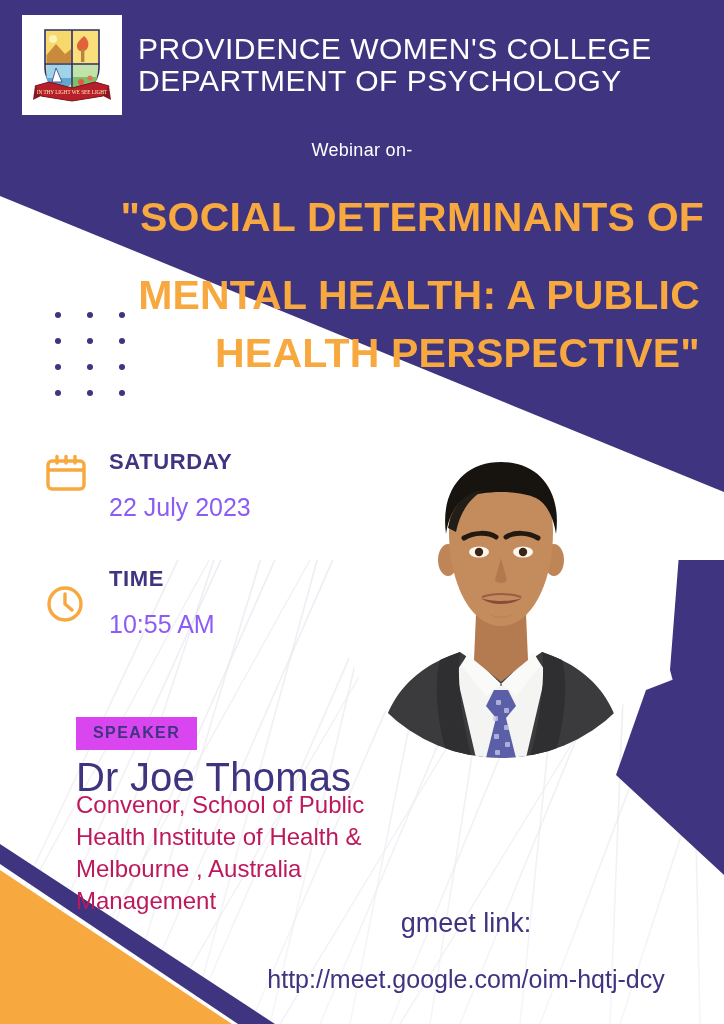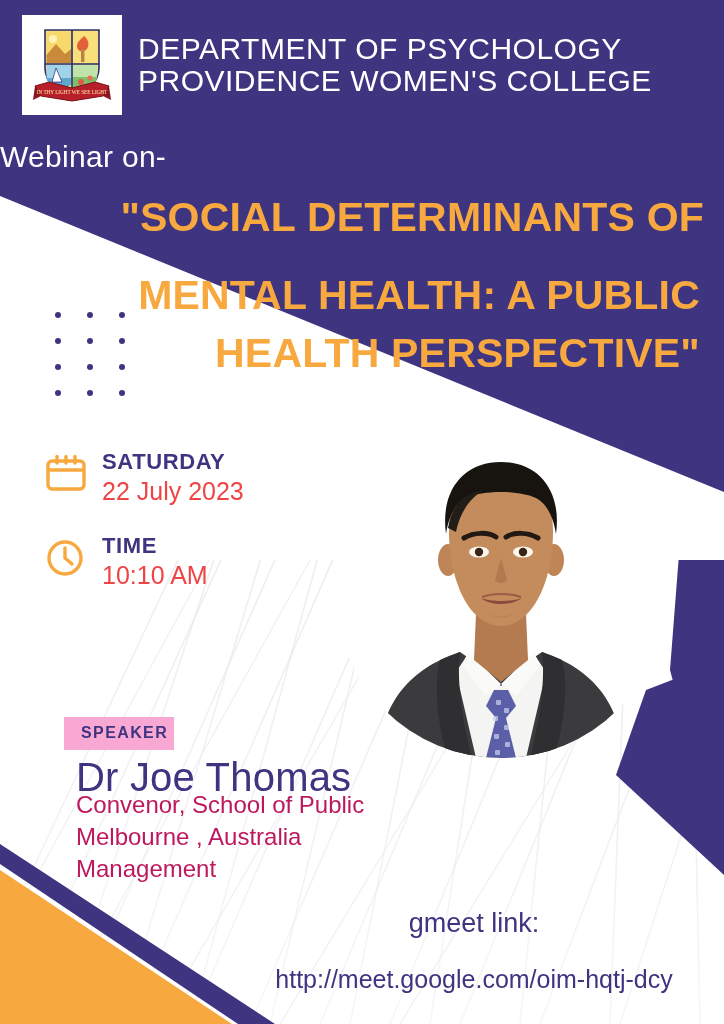--- a/index.html
+++ b/index.html
@@ -67,83 +67,83 @@
   .org-block{
     margin-left:16px;color:#ffffff;line-height:1.06;
   }
   .org-line{
     font-size:30px;letter-spacing:0.5px;font-weight:400;white-space:nowrap;
     font-family:"Liberation Sans", sans-serif;
   }
 
   
   .webinar-label{
-    position:absolute;top:140px;left:0;width:724px;text-align:left;z-index:10;
-    color:#ffffff;font-size:30px;font-weight:400;letter-spacing:0.3px;
+    position:absolute;top:140px;left:0;width:724px;text-align:center;z-index:10;
+    color:#ffffff;font-size:18px;font-weight:400;letter-spacing:0.3px;
   }
   .title{
     position:absolute;top:188px;left:24px;width:680px;z-index:10;
     color:#F7A83E;text-align:right;
     font-size:41px;font-weight:bold;line-height:1.42;letter-spacing:0.2px;
   }
   .title .tl{display:block;}
   .title .tl.l2{padding-right:4px;margin-top:20px;}
   .title .tl.l3{padding-right:4px;}
 
   
   .dot-grid{
     position:absolute;left:55px;top:312px;z-index:11;
     display:grid;grid-template-columns:repeat(3,32px);
     grid-template-rows:repeat(4,26px);
   }
   .dot{width:6px;height:6px;border-radius:50%;background:#3E3480;}
 
   
   .info-row{
-    position:absolute;z-index:12;display:flex;align-items:flex-start;
+    position:absolute;z-index:12;display:flex;align-items:flex-start;gap:7px;
   }
   #row-date{left:44px;top:450px;}
-  #row-time{left:44px;top:534px;}
+  #row-time{left:44px;top:567px;align-items:center;}
   .info-icon{width:44px;height:44px;flex:0 0 auto;margin-top:2px;}
   .info-text{margin-left:14px;}
   .info-head{
     color:#3E3480;font-size:22px;font-weight:bold;letter-spacing:0.6px;
     line-height:1.12;
   }
   .info-sub{
-    color:#ef4444;font-size:25px;font-weight:400;line-height:1.18;margin-top:2px;
+    color:#8b5cf6;font-size:25px;font-weight:400;line-height:1.18;margin-top:18px;
   }
 
   
   .speaker-badge{
-    position:absolute;left:64px;top:717px;z-index:12;
-    background:#f9a8d4;color:#3E3480;
+    position:absolute;left:76px;top:717px;z-index:12;
+    background:#d946ef;color:#3E3480;
     font-size:16px;font-weight:bold;letter-spacing:1.4px;
-    padding:7px 6px 8px 17px;
+    padding:7px 17px 8px 17px;
   }
   .speaker-name{
     position:absolute;left:76px;top:755px;z-index:12;
     color:#3E3480;font-size:40px;font-weight:400;letter-spacing:0.2px;
   }
   .speaker-aff{
     position:absolute;left:76px;top:789px;z-index:12;width:330px;
     color:#be185d;font-size:24px;font-weight:400;line-height:1.33;
   }
   .speaker-aff span{display:block;}
 
   
   .photo-circle{
     position:absolute;left:336px;top:428px;width:330px;height:330px;
     border-radius:50%;background:#ffffff;overflow:hidden;z-index:8;
   }
   .photo-circle svg{display:block;}
 
   
   .gmeet{
-    position:absolute;left:244px;top:908px;width:460px;z-index:12;
+    position:absolute;left:236px;top:908px;width:460px;z-index:12;
     text-align:center;color:#3E3480;
   }
   .gmeet-label{font-size:27px;line-height:1.18;}
   .gmeet-url{font-size:25px;line-height:1.22;white-space:nowrap;margin-top:24px;}
 </style>
 </head>
 <body>
 
 <div id="poster">
 
@@ -218,22 +218,22 @@
         <path d="M43 8 V76" stroke="#2C2C6E" stroke-width="1.6"></path>
         <path d="M16 42 H70" stroke="#2C2C6E" stroke-width="1.6"></path>
 
         <path d="M6 64 L20 60 L43 66 L66 60 L80 64 L74 74 L43 79 L12 74 Z" fill="#B7202A" stroke="#7C1219" stroke-width="1"></path>
         <path d="M6 64 L12 74 L4 78 Z" fill="#8A1720"></path>
         <path d="M80 64 L74 74 L82 78 Z" fill="#8A1720"></path>
         <text x="43" y="72.4" font-size="5.2" fill="#FFE9B0" text-anchor="middle" font-family="'Liberation Serif', serif">IN THY LIGHT WE SEE LIGHT</text>
       </svg>
     </div>
     <div class="org-block">
+      <div class="org-line">PROVIDENCE WOMEN'S COLLEGE</div>
       <div class="org-line">DEPARTMENT OF PSYCHOLOGY</div>
-      <div class="org-line">PROVIDENCE WOMEN'S COLLEGE</div>
     </div>
   </div>
 
   <div class="webinar-label">Webinar on-</div>
 
   <div class="title">
     <span class="tl l1">"SOCIAL DETERMINANTS OF</span>
     <span class="tl l2">MENTAL HEALTH: A PUBLIC</span>
     <span class="tl l3">HEALTH PERSPECTIVE"</span>
   </div>
@@ -267,21 +267,21 @@
     </div>
   </div>
 
   <div class="info-row" id="row-time">
     <svg class="info-icon" viewBox="0 0 44 44">
       <circle cx="21" cy="22" r="16" fill="none" stroke="#F7A83E" stroke-width="3.4"></circle>
       <path d="M21 12 V22 L28 28" fill="none" stroke="#F7A83E" stroke-width="3.4" stroke-linecap="round" stroke-linejoin="round"></path>
     </svg>
     <div class="info-text">
       <div class="info-head">TIME</div>
-      <div class="info-sub">10:10 AM</div>
+      <div class="info-sub">10:55 AM</div>
     </div>
   </div>
 
   <div class="photo-circle">
     <svg width="330" height="330" viewBox="0 0 330 330">
       <rect x="0" y="0" width="330" height="330" fill="#ffffff"></rect>
 
       <path d="M42 330 C46 262 88 236 124 224 L165 252 L206 224 C242 236 284 262 288 330 Z" fill="#3B3B3D"></path>
 
       <path d="M132 226 L165 258 L198 226 L210 244 L190 330 L140 330 L120 244 Z" fill="#F4F4F2"></path>
@@ -330,20 +330,21 @@
       <path d="M146 169 C156 165 175 165 185 169" stroke="#9B5C45" stroke-width="2" fill="none"></path>
 
       <path d="M150 184 C158 190 172 190 180 184 C172 192 158 192 150 184 Z" fill="#B5794C" opacity="0.5"></path>
     </svg>
   </div>
 
   <div class="speaker-badge">SPEAKER</div>
   <div class="speaker-name">Dr Joe Thomas</div>
   <div class="speaker-aff">
     <span>Convenor, School of Public</span>
+    <span>Health Institute of Health &amp;</span>
     <span>Melbourne , Australia</span>
     <span>Management</span>
   </div>
 
   <div class="gmeet">
     <div class="gmeet-label">gmeet link:</div>
     <div class="gmeet-url">http://meet.google.com/oim-hqtj-dcy</div>
   </div>
 
 </div>

